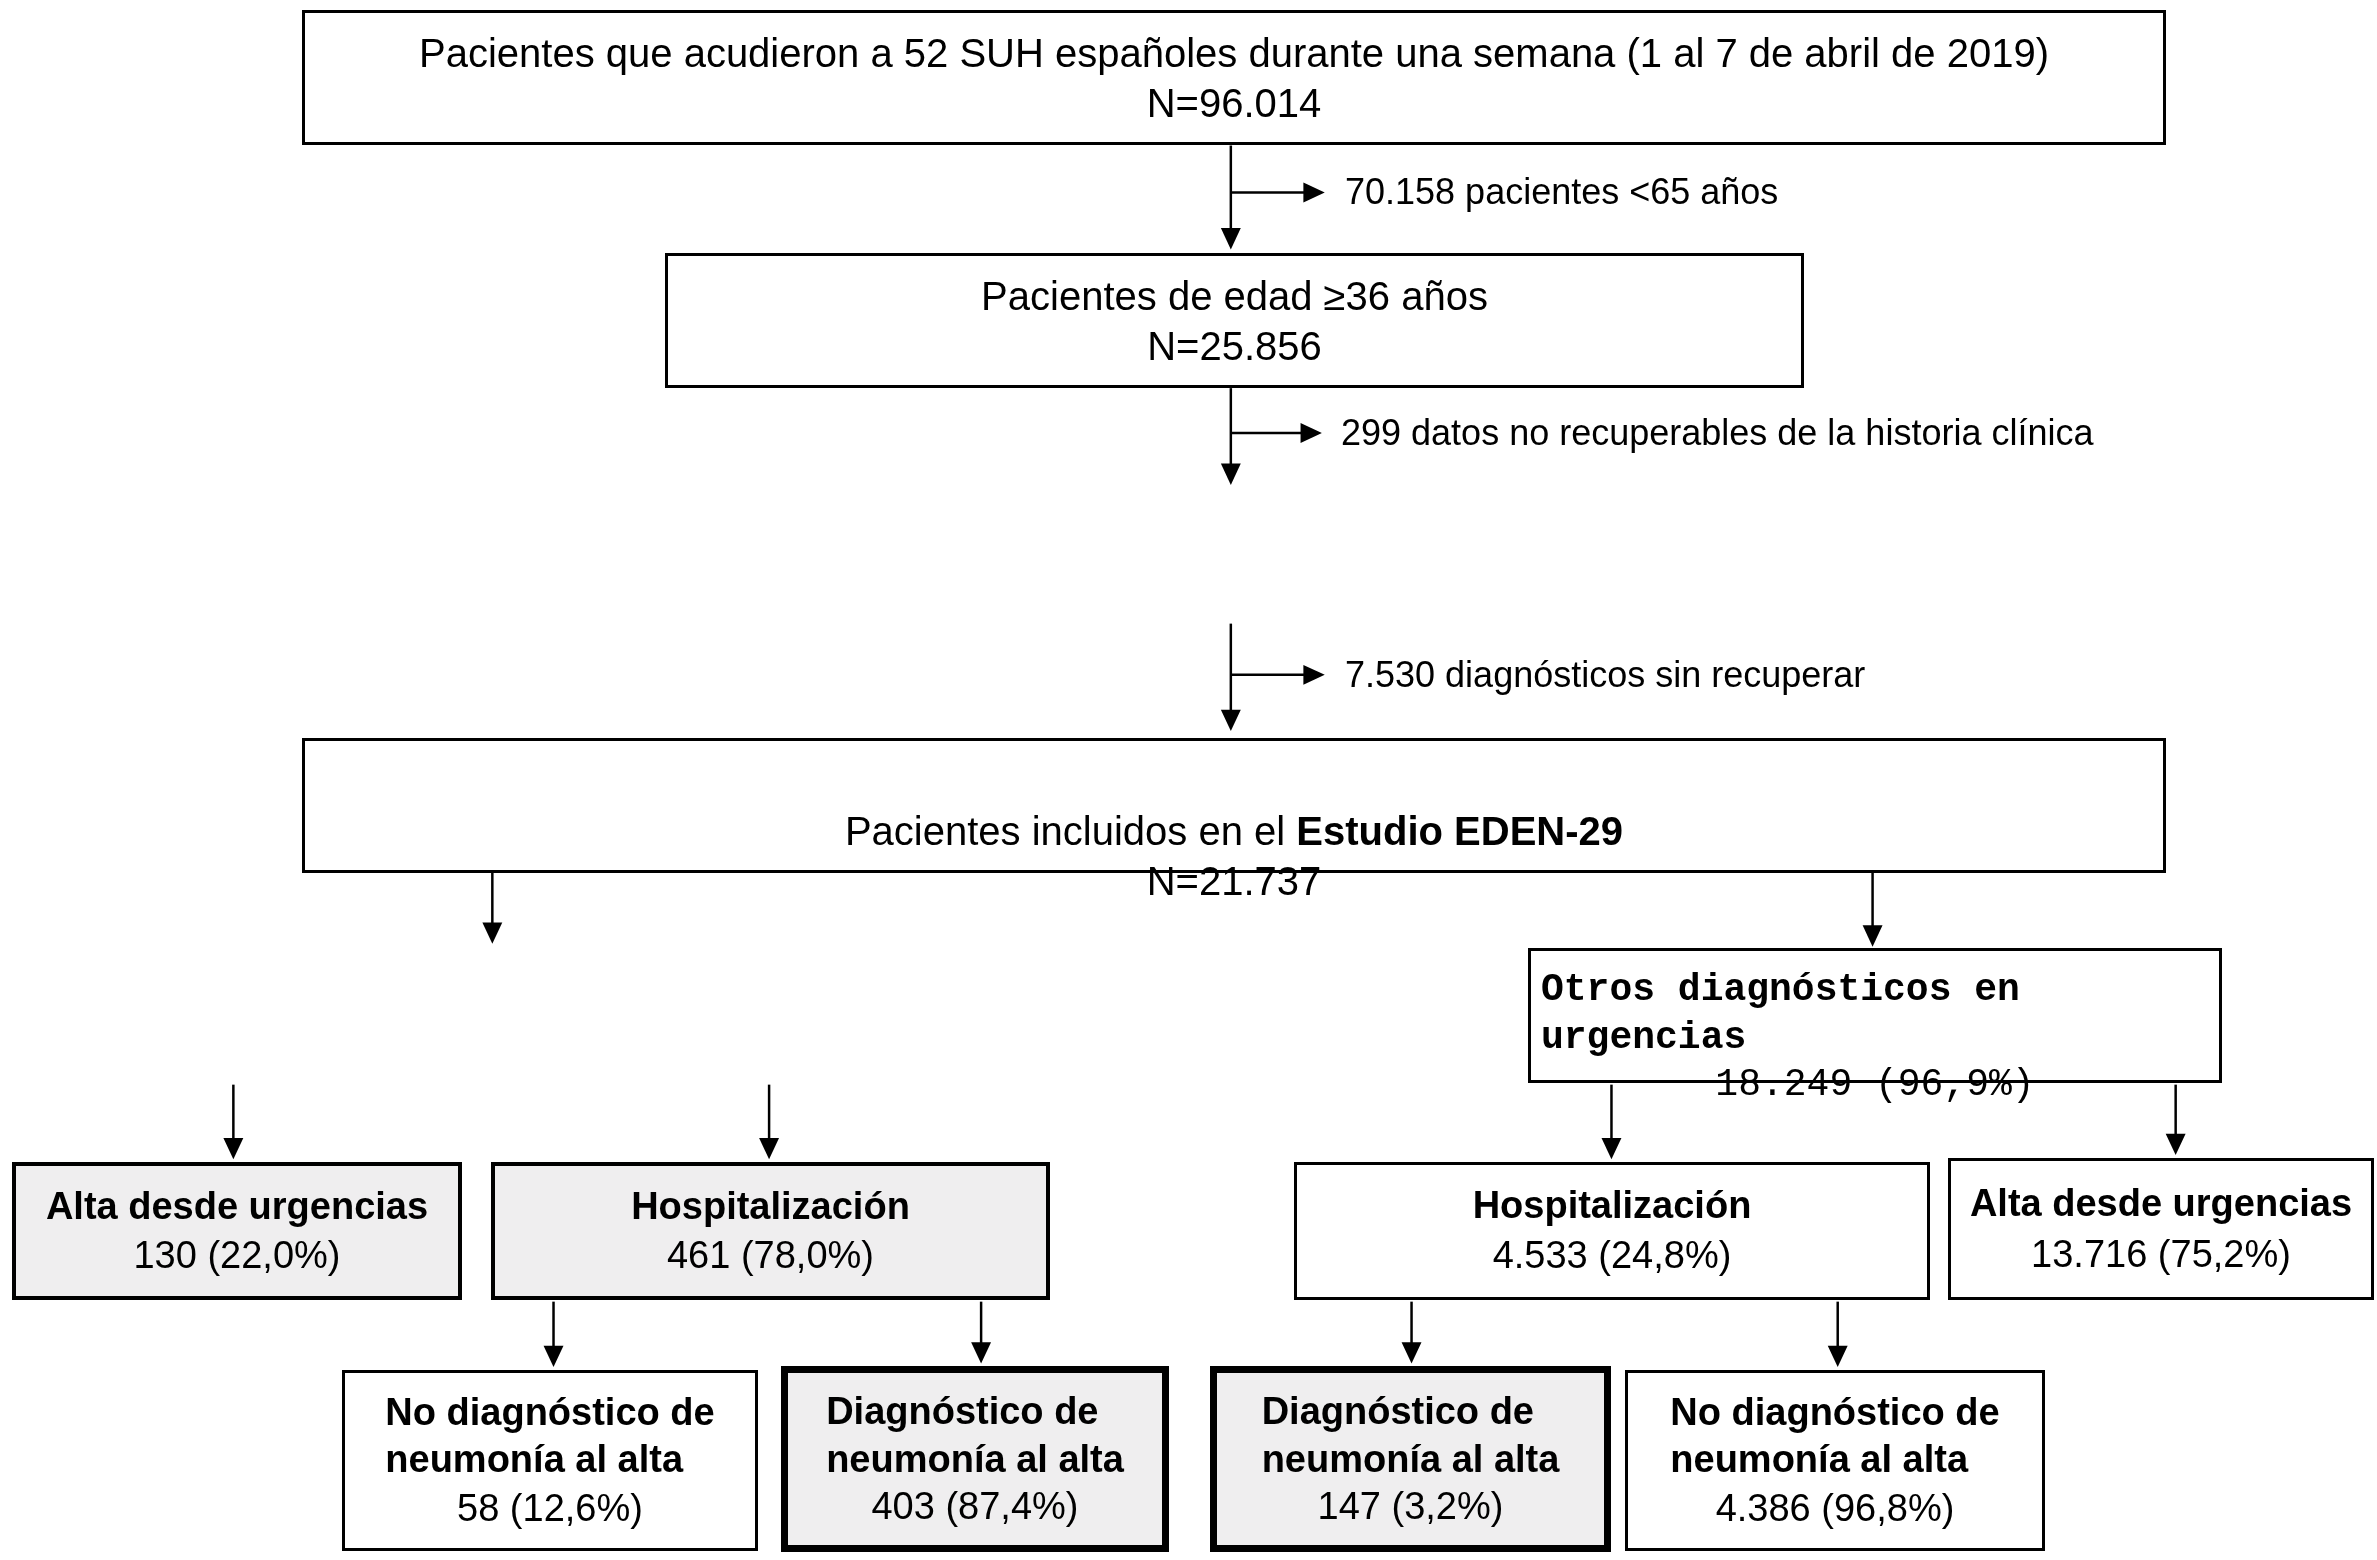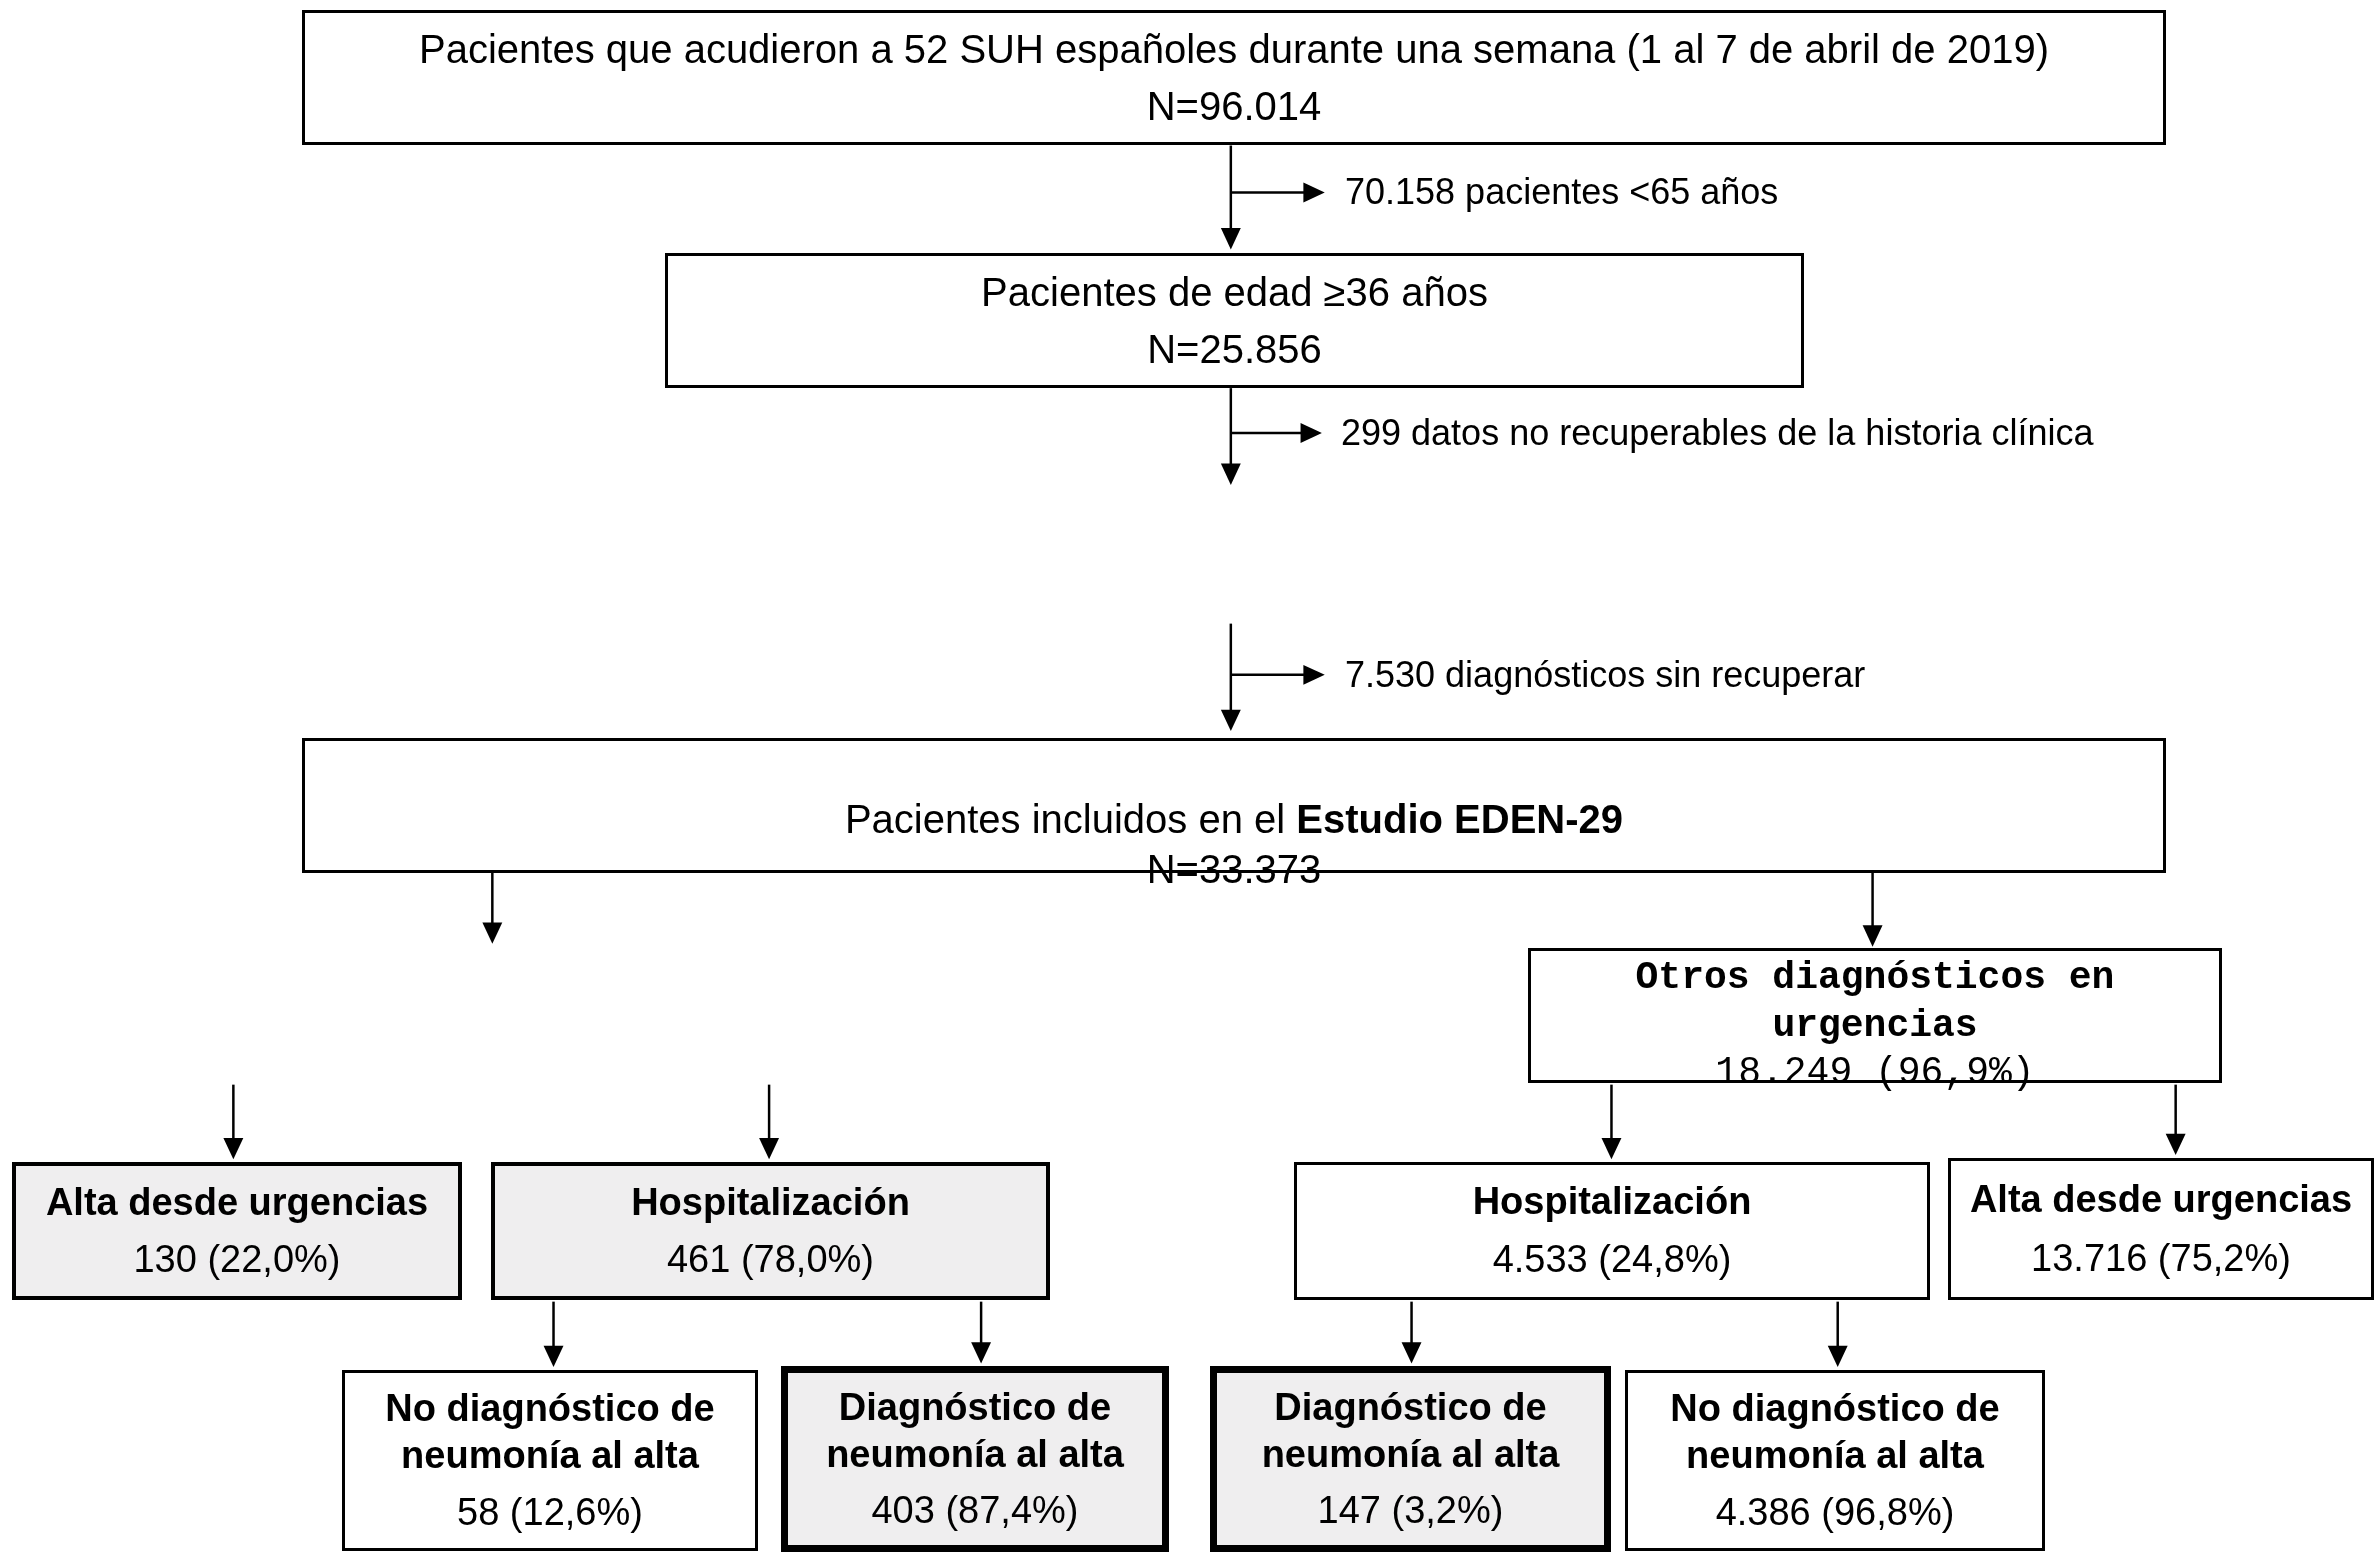--- a/index.html
+++ b/index.html
@@ -12,23 +12,23 @@
     overflow:hidden;
   }
   #connectors{position:absolute;left:0;top:0;width:2377px;height:1561px;pointer-events:none;}
   .box{
     position:absolute;
     box-sizing:border-box;
     background:#ffffff;
     border:3.6px solid #000;
     display:flex;flex-direction:column;
     align-items:center;justify-content:space-evenly;
-    text-align:center;
+    text-align:left;
     font-size:38px;line-height:1.25;
-    padding:3px 10px;
+    padding:15px 10px;
   }
   .box.big{font-size:40px;}
   .box.gray{background:#efeeef;}
   .box.thick{border-width:7.1px;background:#efeeef;}
   .title{font-weight:bold;white-space:pre-line;}
   .title.regular{font-weight:normal;}
   .mixed .title{font-weight:normal;}
   .mixed .title b{font-weight:bold;}
   .nval{font-weight:normal;}
   .side-label{
@@ -103,21 +103,21 @@
 
   <div class="side-label" style="left:1341px;top:433px;">299 datos no recuperables de la historia clínica</div>
 
 
   <div class="side-label" style="left:1345px;top:675px;">7.530 diagnósticos sin recuperar</div>
 
   <div class="box big mixed" style="left:302px;top:738px;width:1864px;height:135px;">
     <div class="title">
       <span>Pacientes incluidos en el </span><b>Estudio EDEN-29</b>
     </div>
-    <div class="nval">N=33.373</div>
+    <div class="nval">N=21.737</div>
   </div>
 
 
   <div class="box" style="left:1528px;top:948px;width:694px;height:135px;font-family:Liberation Mono, monospace;">
     <div class="title">Otros diagnósticos en urgencias</div>
     <div class="nval">18.249 (96,9%)</div>
   </div>
 
   <div class="box gray" style="left:12px;top:1162px;width:450px;height:138px;border-width:4.3px;">
     <div class="title">Alta desde urgencias</div>

